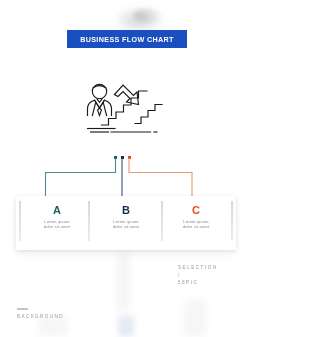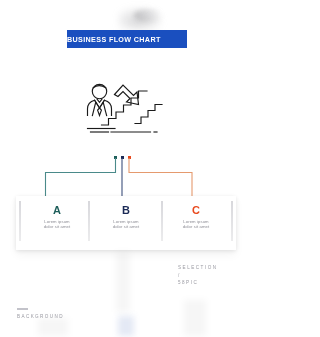--- a/index.html
+++ b/index.html
@@ -50,21 +50,21 @@
   
   .banner {
     position: absolute;
     left: 67px;
     top: 30px;
     width: 120px;
     height: 18px;
     background: #1a4fbf;
     display: flex;
     align-items: center;
-    justify-content: flex-start;
+    justify-content: center;
   }
   .banner-text {
     color: #ffffff;
     font-size: 7.2px;
     font-weight: bold;
     letter-spacing: 0.35px;
     white-space: nowrap;
   }
 
   

